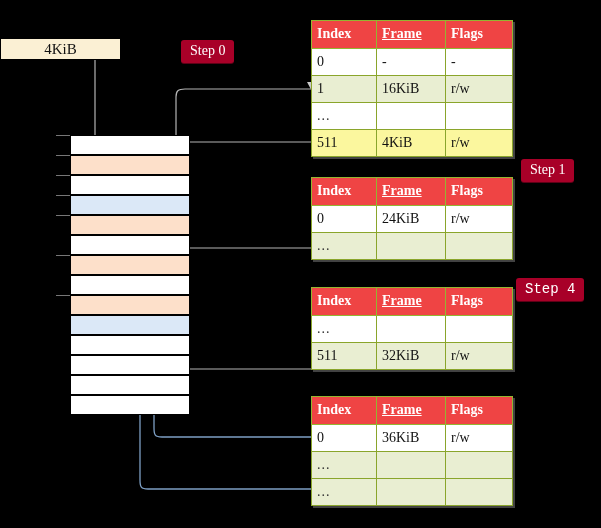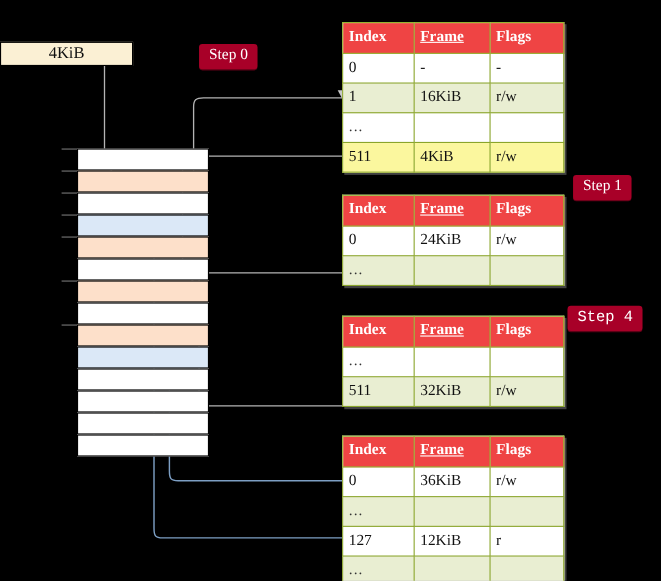--- a/index.html
+++ b/index.html
@@ -244,25 +244,20 @@
         <tr class="r-odd">
           <td class="c-idx">0</td>
           <td class="c-frm">36KiB</td>
           <td class="c-flg">r/w</td>
         </tr>
         <tr class="r-even">
           <td class="c-idx dots">...</td>
           <td class="c-frm"></td>
           <td class="c-flg"></td>
         </tr>
-        <tr class="r-odd">
-          <td class="c-idx">127</td>
-          <td class="c-frm">12KiB</td>
-          <td class="c-flg">r</td>
-        </tr>
         <tr class="r-even">
           <td class="c-idx dots">...</td>
           <td class="c-frm"></td>
           <td class="c-flg"></td>
         </tr>
       </tbody>
     </table>
 
 </div>
 

